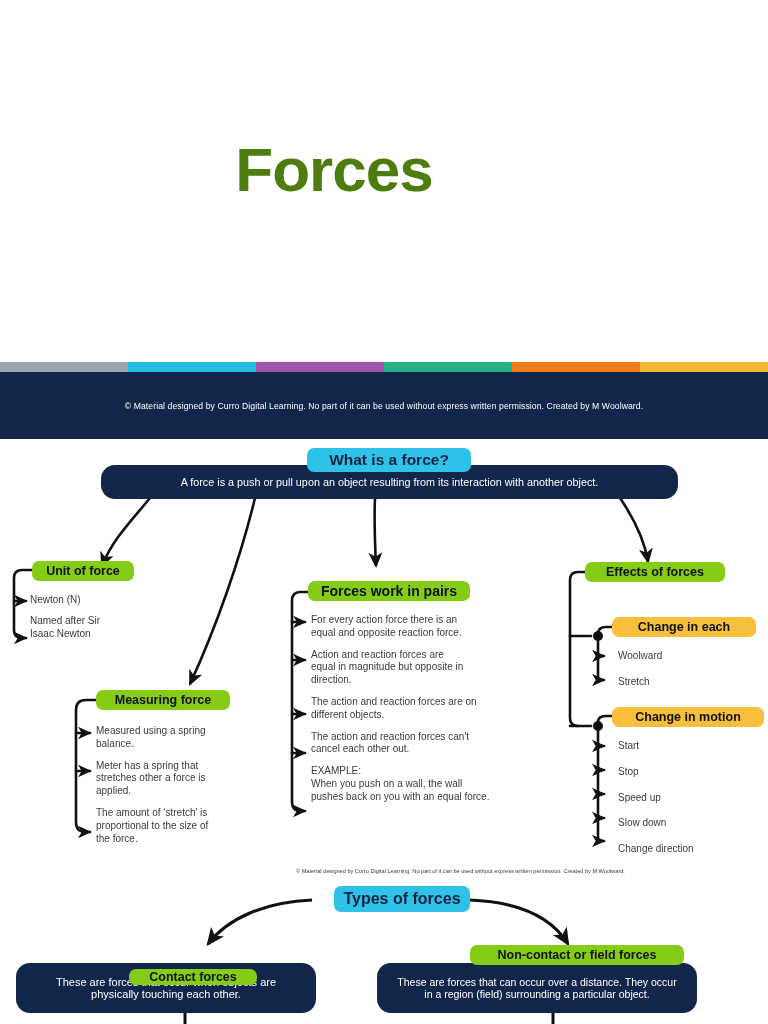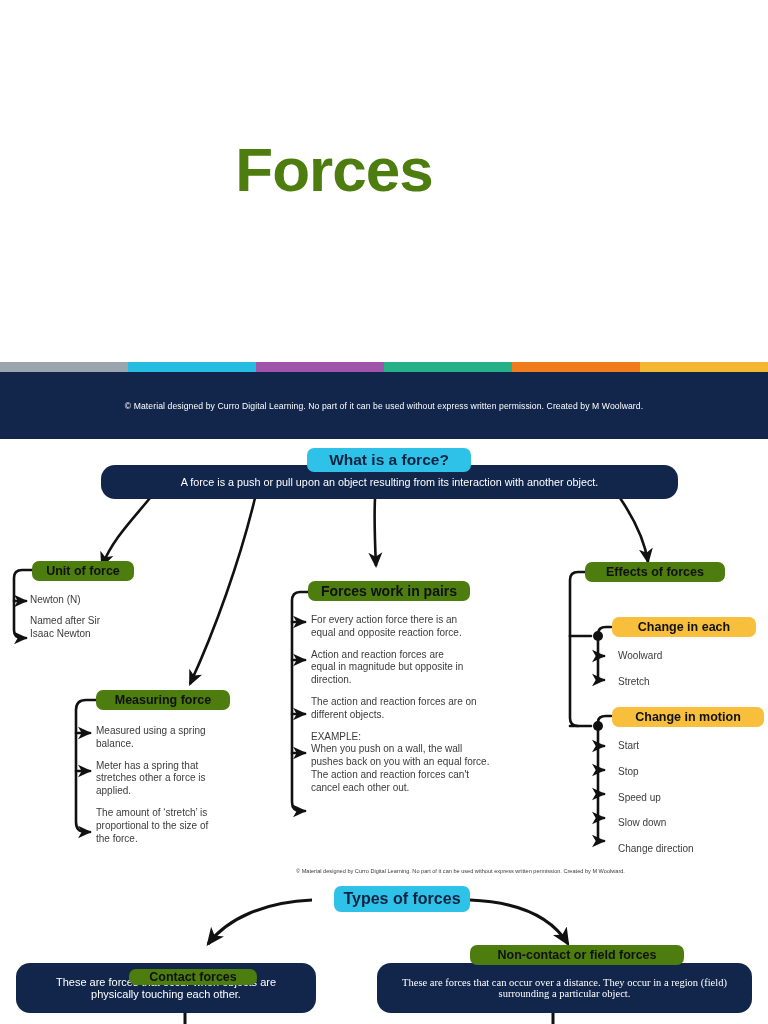--- a/index.html
+++ b/index.html
@@ -60,21 +60,21 @@
     display: inline-flex;
     align-items: center;
     justify-content: center;
     font-weight: bold;
     color: #111111;
     border-radius: 7px;
     white-space: nowrap;
     z-index: 6;
   }
   .badge.cyan   { background: #2ec2e8; color: #112240; }
-  .badge.orange { background: #4d7c0f; }
+  .badge.orange { background: #84cc16; }
   .badge.amber  { background: #f7bf3c; }
 
   
   .navybox {
     position: absolute;
     background: #12264c;
     color: #ffffff;
     border-radius: 14px;
     display: flex;
     align-items: center;
@@ -210,25 +210,25 @@
   <div class="badge orange" style="left:308px; top:581px; width:162px; height:20px; font-size:14px;">Forces work in pairs</div>
 
   <div class="branch" style="left:311px; top:614px; width:240px; font-size:10px;">
     <div class="item" style="white-space:pre-line; margin-bottom:9px;">For every action force there is an
 equal and opposite reaction force.</div>
     <div class="item" style="white-space:pre-line; margin-bottom:9px;">Action and reaction forces are
 equal in magnitude but opposite in
 direction.</div>
     <div class="item" style="white-space:pre-line; margin-bottom:9px;">The action and reaction forces are on
 different objects.</div>
+    <div class="item" style="white-space:pre-line; margin-bottom:9px;">The action and reaction forces can't
+cancel each other out.</div>
     <div class="item" style="white-space:pre-line;">EXAMPLE:
 When you push on a wall, the wall
 pushes back on you with an equal force.</div>
-    <div class="item" style="white-space:pre-line; margin-bottom:9px;">The action and reaction forces can't
-cancel each other out.</div>
   </div>
 
   <div class="badge orange" style="left:585px; top:562px; width:140px; height:20px; font-size:12.5px;">Effects of forces</div>
 
   <div class="badge amber" style="left:612px; top:617px; width:144px; height:20px; font-size:12.5px;">Change in each</div>
 
   <div class="branch" style="left:618px; top:650px; width:130px; font-size:10px;">
     <div class="item" style="margin-bottom:13px;">Woolward</div>
     <div class="item">Stretch</div>
   </div>
@@ -248,17 +248,17 @@
   <div class="badge cyan" style="left:311px; top:886px; width:136px; height:26px; font-size:16px;margin-left:23px;">Types of forces</div>
 
   <div class="badge orange" style="left:129px; top:969px; width:128px; height:16px; font-size:12.5px;">Contact forces</div>
 
   <div class="navybox" style="left:16px; top:963px; width:300px; height:50px; font-size:11px;justify-content:flex-end;">
     <span>These are forces that occur when objects are physically touching each other.</span>
   </div>
 
   <div class="badge orange" style="left:470px; top:945px; width:214px; height:20px; font-size:12.5px;">Non-contact or field forces</div>
 
-  <div class="navybox" style="left:377px; top:963px; width:375px; height:50px; font-size:10.5px;font-family:Liberation Serif, serif;">
+  <div class="navybox" style="left:377px; top:963px; width:320px; height:50px; font-size:10.5px;">
     <span>These are forces that can occur over a distance. They occur in a region (field) surrounding a particular object.</span>
   </div>
 
 </div>
 
 </body></html>

